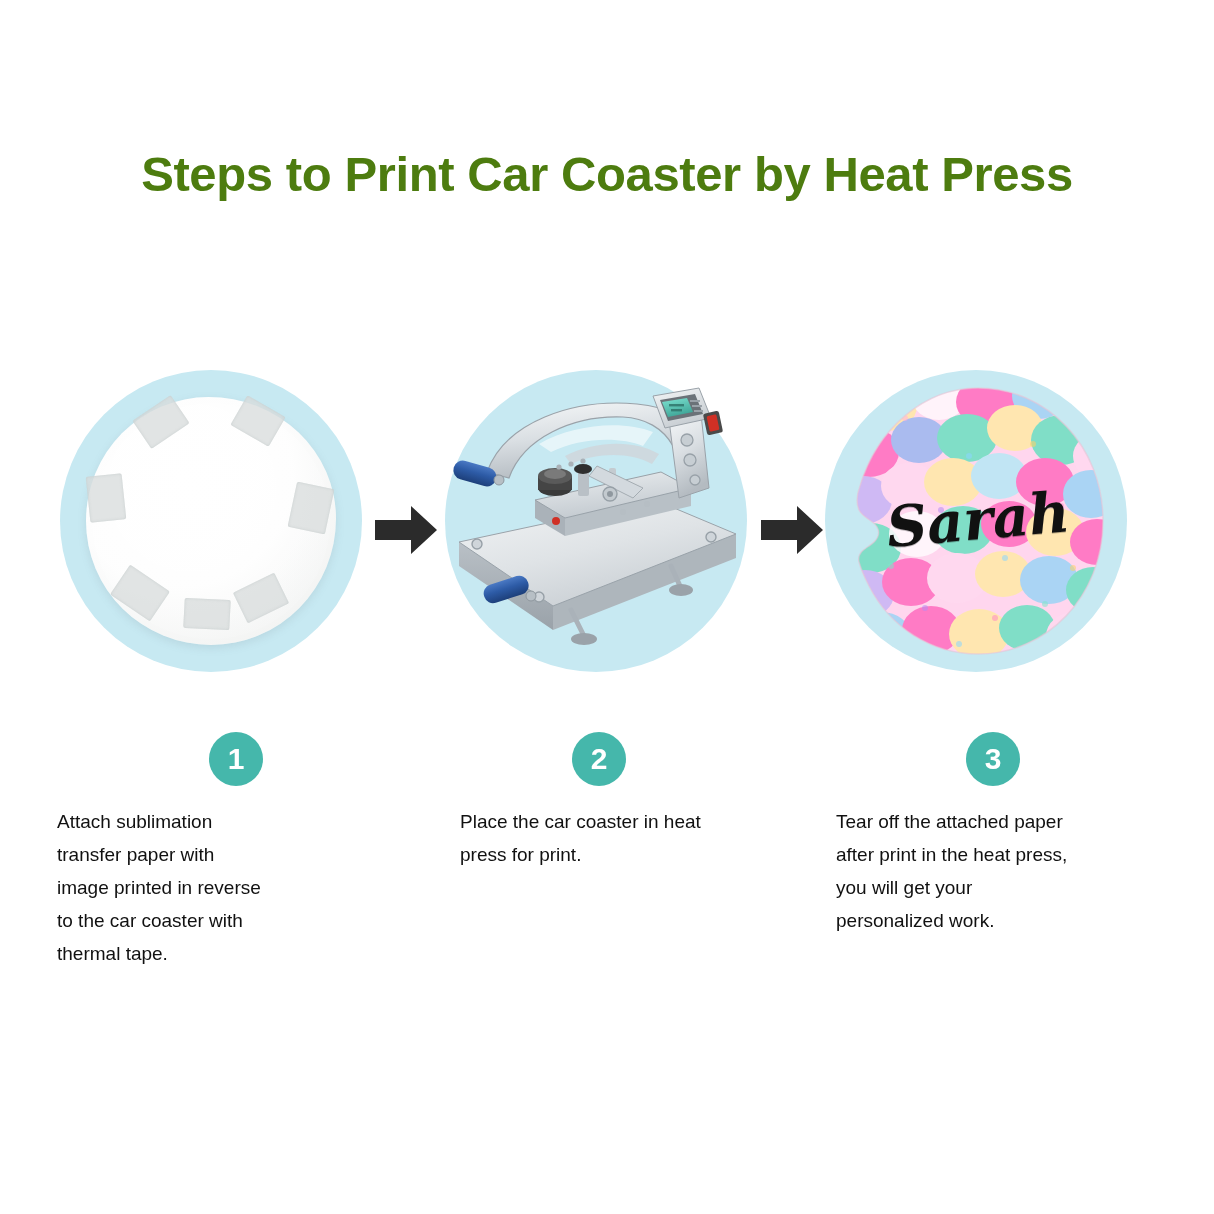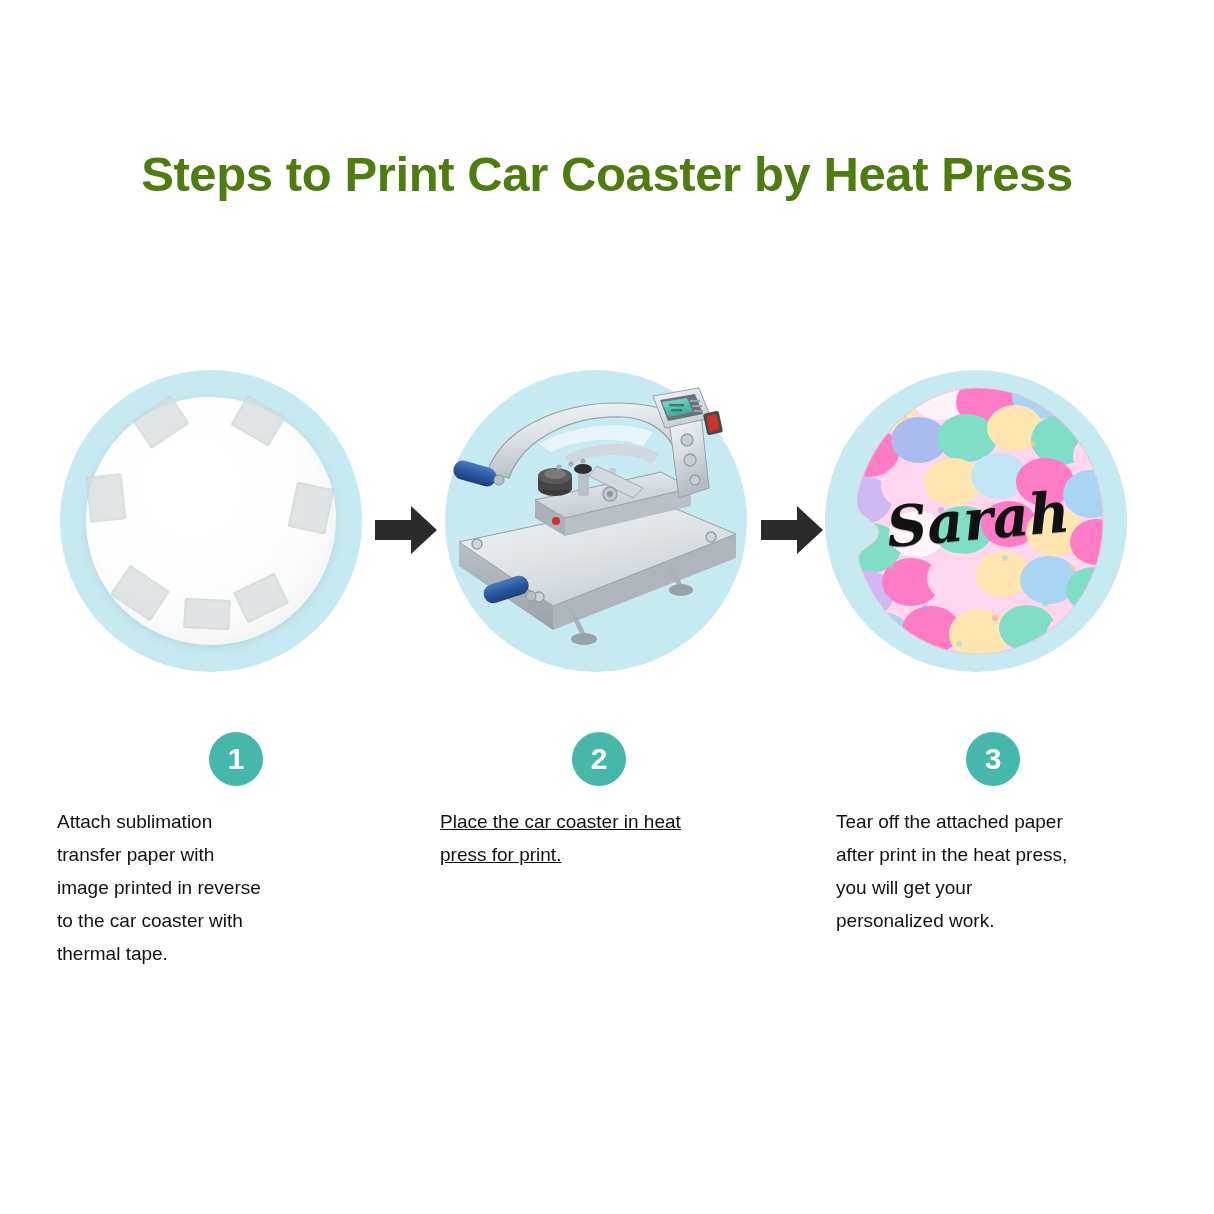--- a/index.html
+++ b/index.html
@@ -164,21 +164,21 @@
     position: absolute;
     top: 798px;
     font-family: "Liberation Sans", sans-serif;
     font-size: 19px;
     line-height: 33px;
     color: #111111;
     white-space: pre-line;
     margin-top: 7px;
   }
   .step-1 .caption { left: 22px;  width: 330px; }
-  .step-2 .caption { left: 20px;  width: 360px; text-decoration: underline; }
+  .step-2 .caption { left: 40px;  width: 360px; }
   .step-3 .caption { left: 24px;  width: 350px; }
 </style>
 </head>
 <body>
 
 <div class="page-title">Steps to Print Car Coaster by Heat Press</div>
 
 <div class="steps">
 
   <div class="step step-1">

